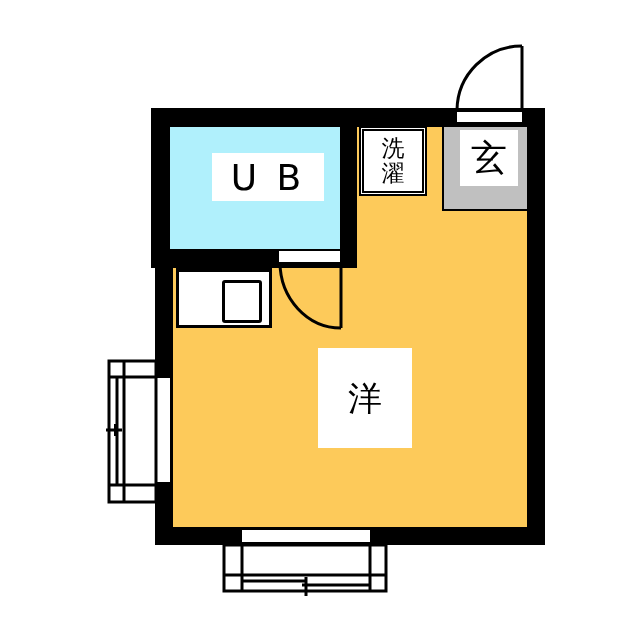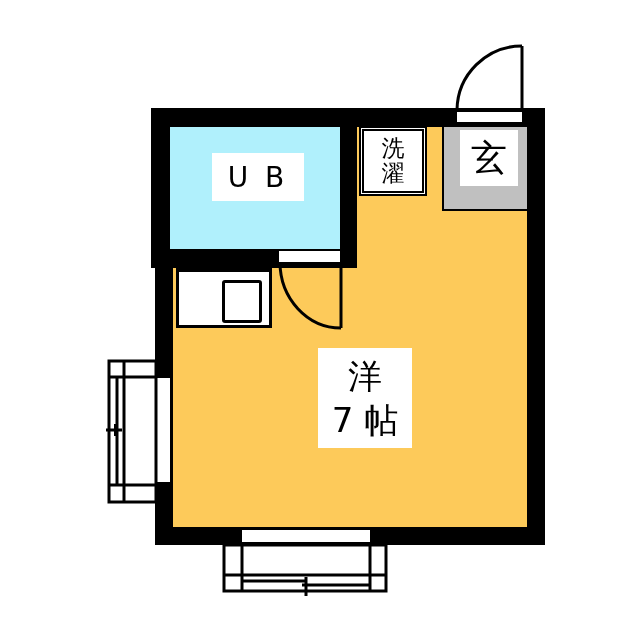--- a/index.html
+++ b/index.html
@@ -76,26 +76,25 @@
     </g>
   </svg>
 
   <div class="abs" style="left:359px; top:126px; width:68px; height:70px; background:#fff; border:3px double #000; border-width:5px;">
   </div>
   <div class="abs label-box" style="left:366px; top:133px; width:54px; height:56px; font-size:23px; line-height:25px;">
     <span>洗</span>
     <span>濯</span>
   </div>
 
-  <div class="abs label-box" style="left:212px; top:153px; width:92px; height:48px; font-size:28px; letter-spacing:4px;">
+  <div class="abs label-box" style="left:212px; top:153px; width:112px; height:48px; font-size:36px; letter-spacing:4px;">
     <span>U B</span>
   </div>
 
   <div class="abs label-box" style="left:460px; top:130px; width:58px; height:56px; font-size:36px;">
     <span>玄</span>
   </div>
 
   <div class="abs label-box" style="left:318px; top:348px; width:94px; height:100px; font-size:34px; line-height:44px;">
     <span>洋</span>
-    <span>7 帖</span>
   </div>
 
 </div>
 
 </body></html>

